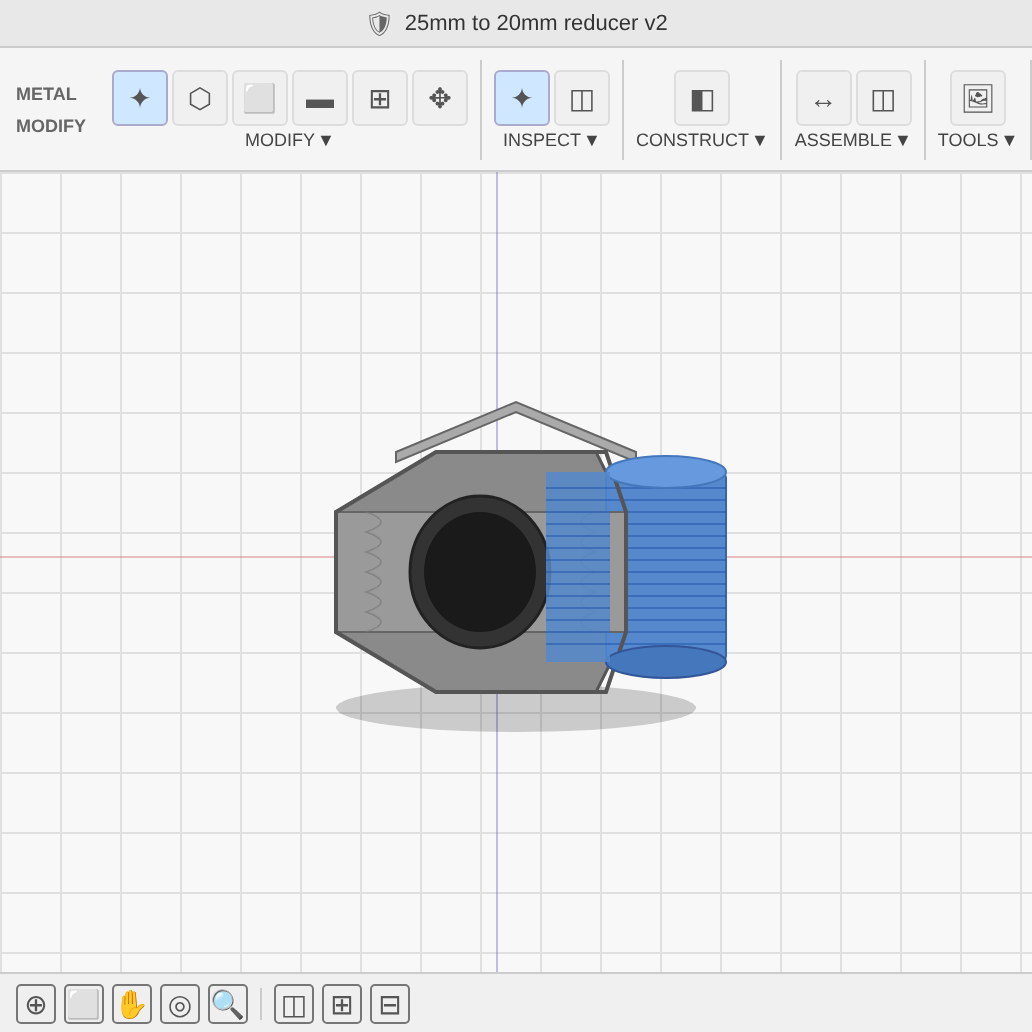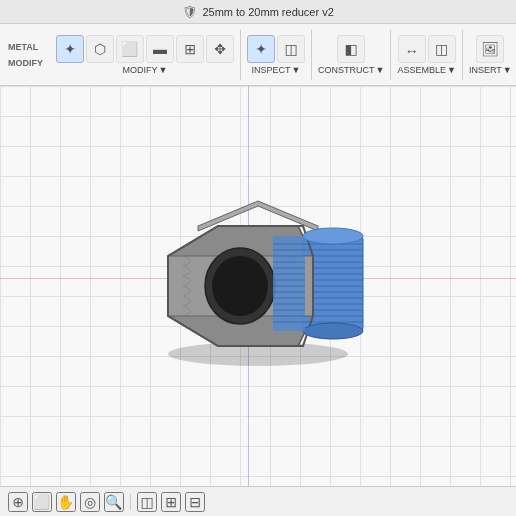--- a/index.html
+++ b/index.html
@@ -247,21 +247,21 @@
       </div>
     </div>
 
     <div class="toolbar-divider"></div>
 
     <div class="tool-group">
       <div class="buttons-row">
         <button class="tool-btn">🖼</button>
       </div>
       <div class="tool-group-label">
-        <span>INSERT</span>
+        <span>TOOLS</span>
         <span class="dropdown-arrow">▼</span>
       </div>
     </div>
 
     <div class="toolbar-divider"></div>
 
   </div>
 </div>
 
 <div id="viewport">

